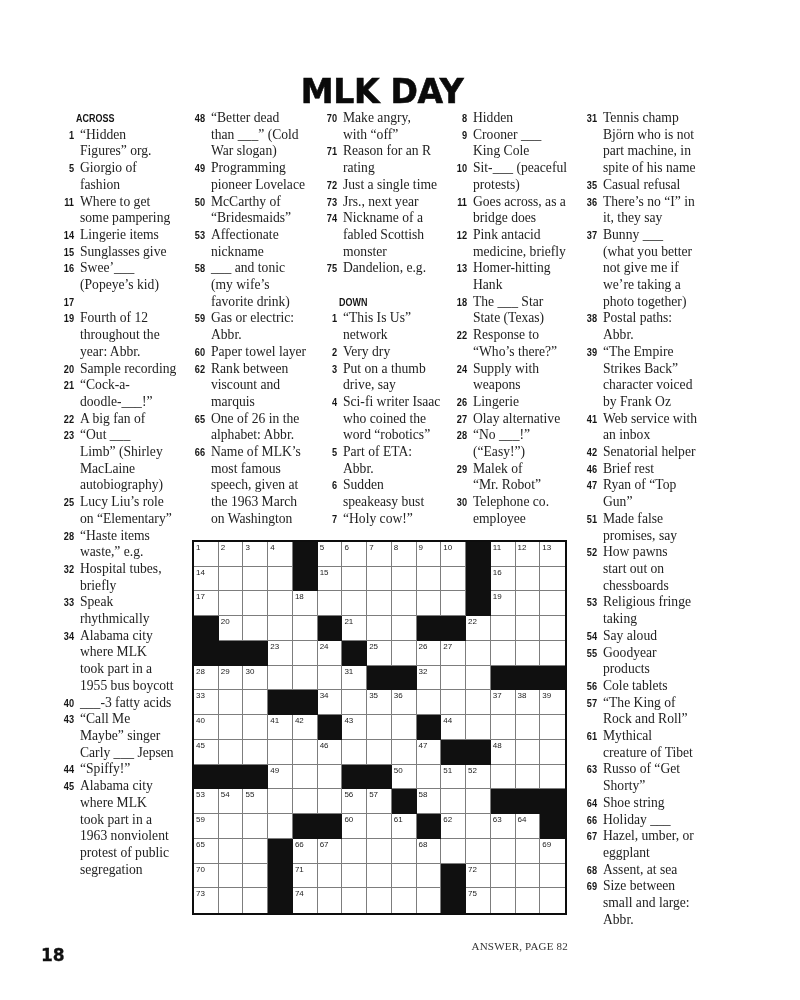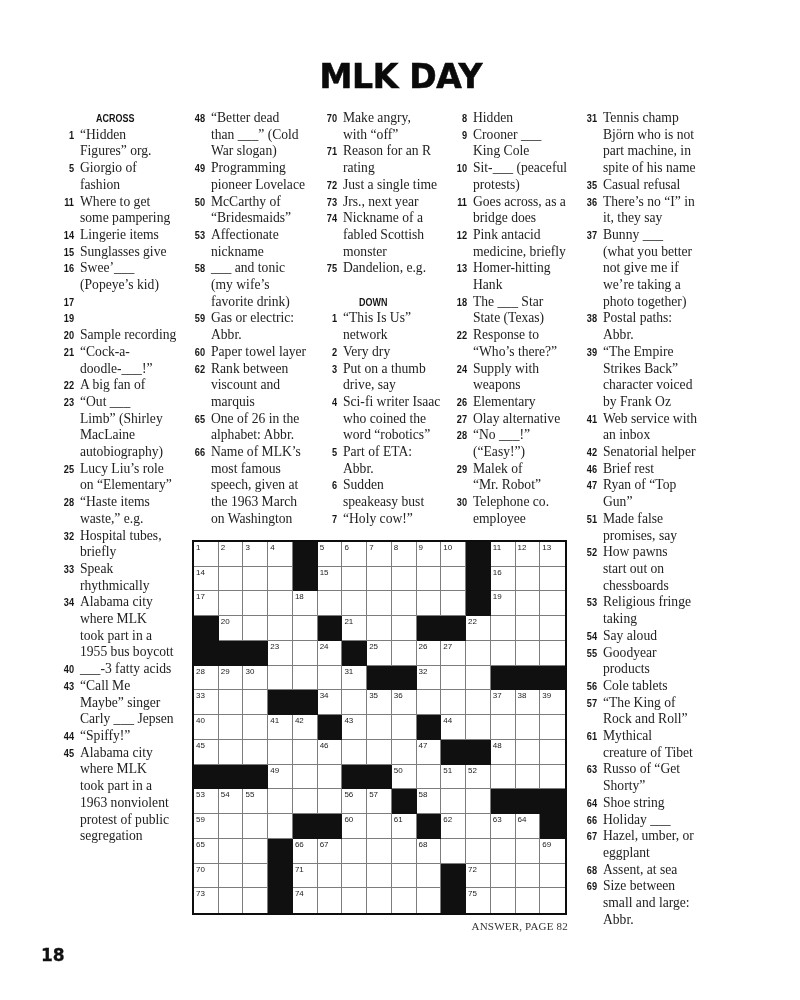--- a/index.html
+++ b/index.html
@@ -2,36 +2,36 @@
 <html><head>
 <meta charset="utf-8">
 <style>
   html, body { margin: 0; padding: 0; }
   body {
     width: 800px; height: 1000px; position: relative; overflow: hidden;
     background: #ffffff; color: #1e1e1e;
     font-family: "Liberation Serif", serif;
   }
   .title {
-    position: absolute; left: 282px; top: 60px; width: 200px;
-    text-align: right; font-family: "DejaVu Sans", sans-serif;
+    position: absolute; left: 282px; top: 75px; width: 200px;
+    text-align: center; font-family: "DejaVu Sans", sans-serif;
     font-weight: bold; font-size: 33px; line-height: 33px;
     color: #0a0a0a; -webkit-text-stroke: 0.6px #0a0a0a; letter-spacing: -0.3px;
   }
   .col { position: absolute; top: 110px; }
   .clue { display: flex; align-items: baseline; line-height: 16.7px; font-size: 13.6px; }
   .clue .num {
     flex: none; width: 20px; margin-right: 6px; text-align: right;
     font-family: "Liberation Sans", sans-serif; font-weight: bold; font-size: 11.5px;
     display: inline-block; transform: scaleX(0.8); transform-origin: right center;
     color: #151515;
   }
   .clue .text { white-space: pre; color: #222; }
   .heading {
-    display: block; margin-left: 42px; line-height: 16.7px; height: 16.7px;
+    display: block; margin-left: 22px; line-height: 16.7px; height: 16.7px;
     font-family: "Liberation Sans", sans-serif; font-weight: bold; font-size: 11.5px;
     color: #151515;
   }
   .heading span { display: inline-block; transform: scaleX(0.78); transform-origin: left center; }
   .heading.down { margin-top: 16.7px; }
   .grid {
     position: absolute; left: 192px; top: 540px; width: 375px; height: 375px;
     box-sizing: border-box; border: 2px solid #0d0d0d;
     display: grid; grid-template-columns: repeat(15, 1fr); grid-template-rows: repeat(15, 1fr);
     background: #fff;
@@ -41,21 +41,21 @@
     border-right: 1px solid #7d7d7d; border-bottom: 1px solid #7d7d7d;
   }
   .cell.last-col { border-right: none; }
   .cell.last-row { border-bottom: none; }
   .cell.black { background: #101010; border-color: #101010; }
   .cell-num {
     position: absolute; left: 2px; top: 1px;
     font-family: "Liberation Sans", sans-serif; font-size: 8px; line-height: 9px; color: #222;
   }
   .answer-note {
-    position: absolute; right: 232px; top: 920px;
+    position: absolute; right: 232px; top: 940px;
     font-family: "Liberation Serif", serif; font-size: 11px; letter-spacing: 0.2px; color: #333;
   }
   .page-number {
     position: absolute; left: 41px; top: 945px;
     font-family: "DejaVu Sans", sans-serif; font-weight: bold; font-size: 17px; color: #111;
     -webkit-text-stroke: 0.3px #111;
   }
 </style>
 </head>
 <body>
@@ -91,20 +91,23 @@
       <div class="clue">
         <span class="num">16</span>
         <span class="text">Swee’___
 (Popeye’s kid)</span>
       </div>
       <div class="clue">
         <span class="num">17</span>
       </div>
       <div class="clue">
         <span class="num">19</span>
+        <span class="text">Fourth of 12
+throughout the
+year: Abbr.</span>
       </div>
       <div class="clue">
         <span class="num">20</span>
         <span class="text">Sample recording</span>
       </div>
       <div class="clue">
         <span class="num">21</span>
         <span class="text">“Cock-a-
 doodle-___!”</span>
       </div>
@@ -343,21 +346,21 @@
         <span class="text">Response to
 “Who’s there?”</span>
       </div>
       <div class="clue">
         <span class="num">24</span>
         <span class="text">Supply with
 weapons</span>
       </div>
       <div class="clue">
         <span class="num">26</span>
-        <span class="text">Elementary</span>
+        <span class="text">Lingerie</span>
       </div>
       <div class="clue">
         <span class="num">27</span>
         <span class="text">Olay alternative</span>
       </div>
       <div class="clue">
         <span class="num">28</span>
         <span class="text">“No ___!”
 (“Easy!”)</span>
       </div>

